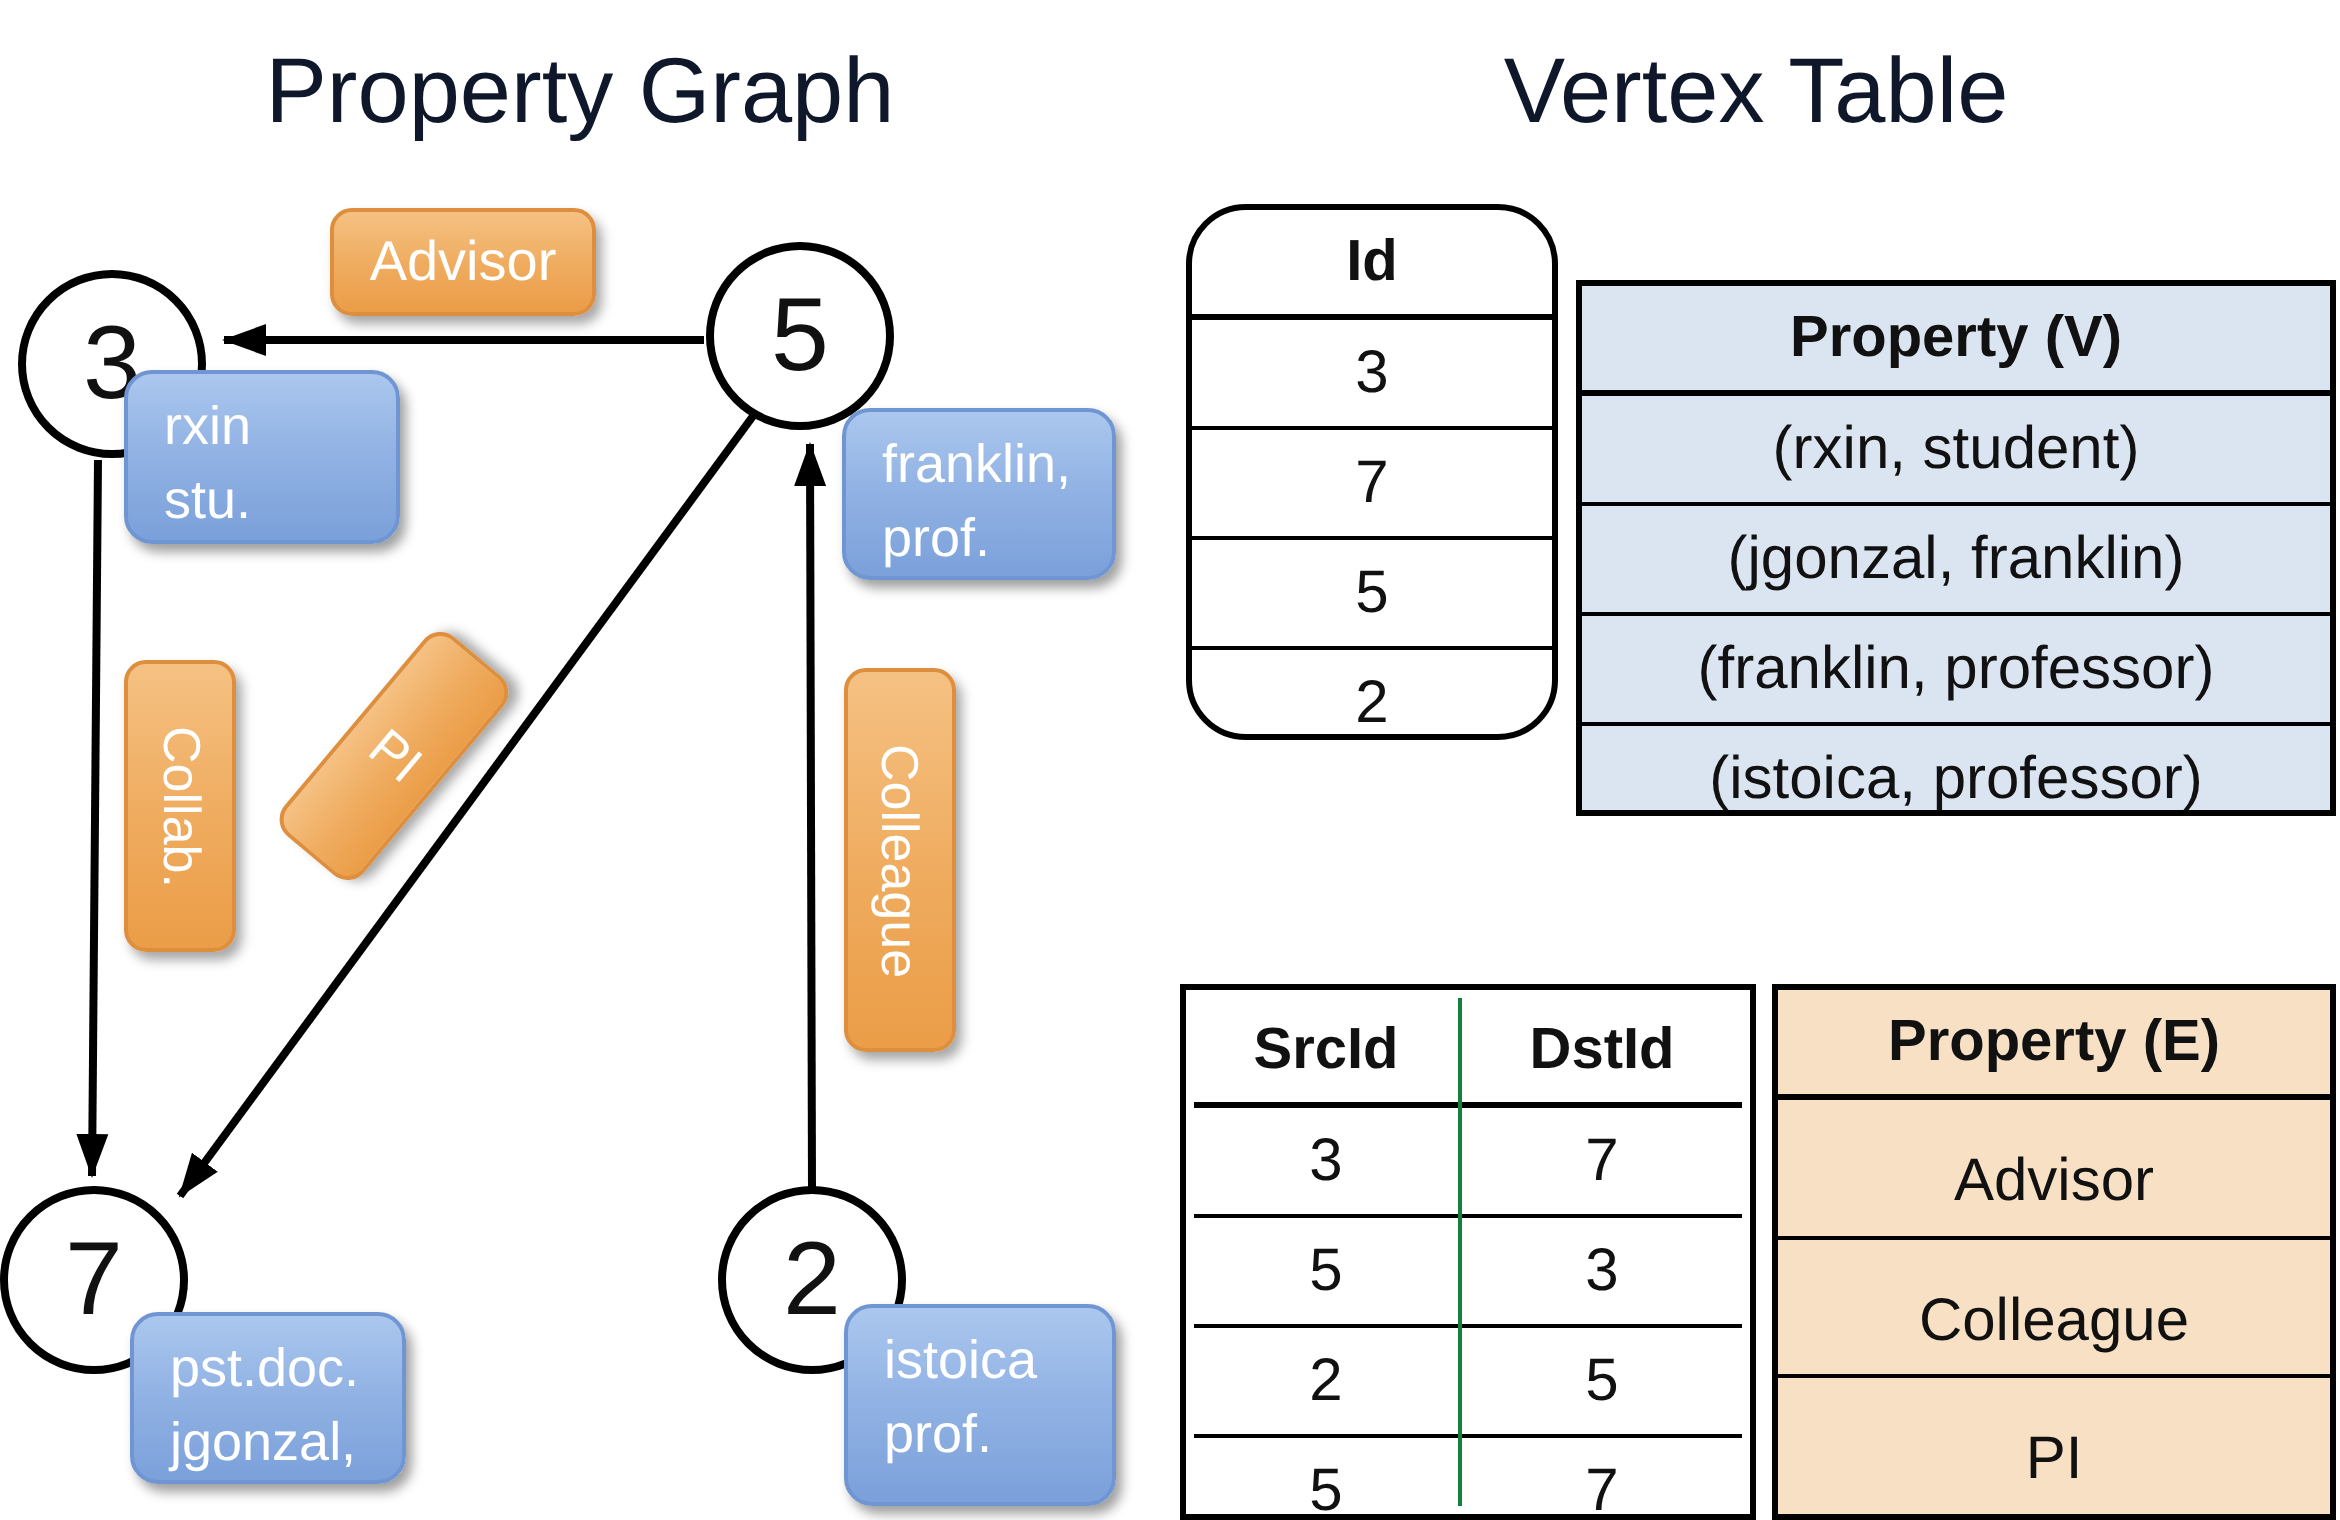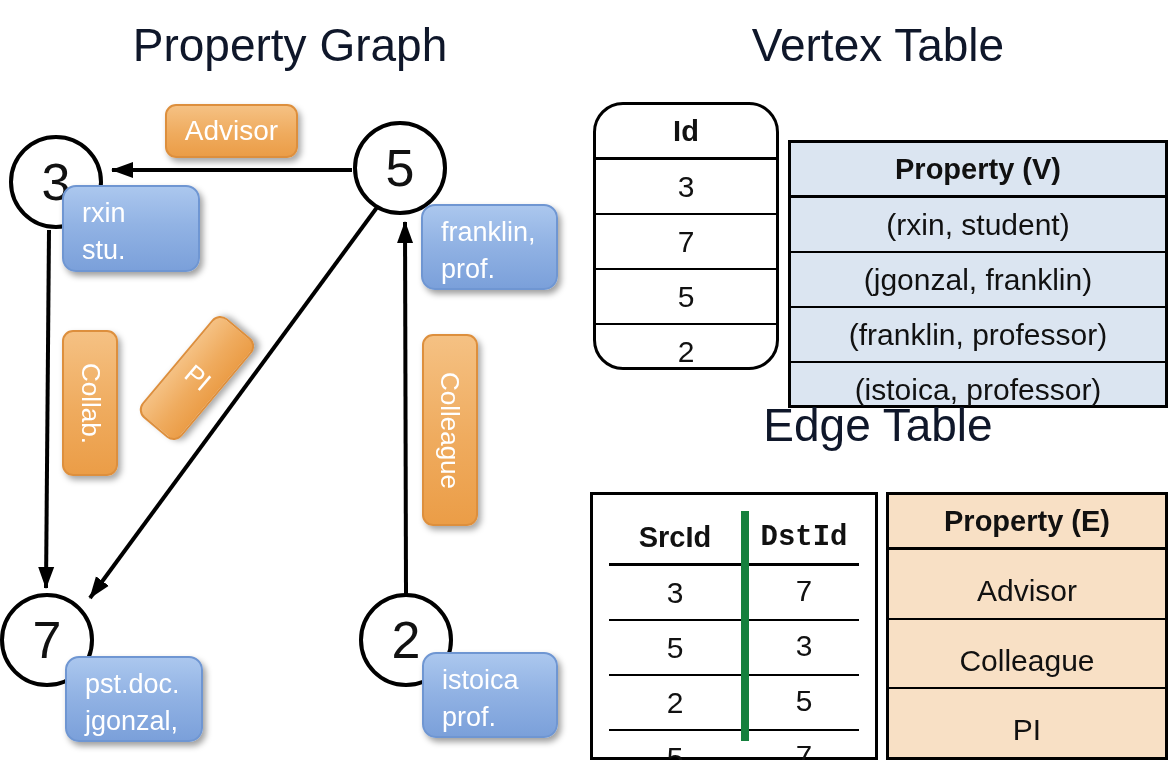--- a/index.html
+++ b/index.html
@@ -44,23 +44,23 @@
   .sub-table .hrow{
     height:52px;border-bottom:3px solid #000;display:flex;
     align-items:center;justify-content:center;
     font-size:29px;font-weight:700;flex:none;
   }
   .sub-table .drow{
     height:53px;border-bottom:2px solid #000;display:flex;
     align-items:center;justify-content:center;font-size:30px;flex:none;
   }
   .sub-table .drow:last-child{border-bottom:none;}
-  .split{display:flex;flex-direction:row;padding:16px;justify-content:space-between;}
+  .split{display:flex;flex-direction:row;padding:4px;justify-content:space-between;}
   .split .col{flex:none;display:flex;flex-direction:column;}
-  .split .col + .col{border-left:8px solid #15803d;font-family:Liberation Mono, monospace;}
+  .split .col + .col{border-left:2px solid #15803d;}
   .fill-blue{background:#dbe5f1;}
   .fill-peach{background:#f8e0c5;}
   svg{position:absolute;left:0;top:0;z-index:0;}
 </style>
 </head>
 <body>
 
 <div id="canvas">
 
   <div class="abs big-title" style="left:0;top:18px;width:580px;">Property Graph</div>
@@ -95,21 +95,21 @@
     <div>stu.</div>
   </div>
   <div class="abs vbox" style="left:421px;top:204px;width:137px;height:86px;">
     <div>franklin,</div>
     <div>prof.</div>
   </div>
   <div class="abs vbox" style="left:65px;top:656px;width:138px;height:86px;">
     <div>pst.doc.</div>
     <div>jgonzal,</div>
   </div>
-  <div class="abs vbox" style="left:422px;top:652px;width:136px;height:86px;">
+  <div class="abs vbox" style="left:422px;top:652px;width:136px;height:101px;">
     <div>istoica</div>
     <div>prof.</div>
   </div>
 
   <div class="abs ebox" style="left:165px;top:104px;width:133px;height:54px;font-size:28px;">
     <span>Advisor</span>
   </div>
   <div class="abs ebox" style="left:62px;top:330px;width:56px;height:146px;">
     <span class="vtext">Collab.</span>
   </div>
@@ -131,21 +131,20 @@
   </div>
 
   <div class="abs sub-table fill-blue" style="left:788px;top:102px;width:380px;height:268px;margin-top:38px;">
     <div class="hrow">Property (V)</div>
     <div class="drow">(rxin, student)</div>
     <div class="drow">(jgonzal, franklin)</div>
     <div class="drow">(franklin, professor)</div>
     <div class="drow">(istoica, professor)</div>
   </div>
 
-  <div class="abs big-title" style="left:588px;top:398px;width:580px;">Edge Table</div>
 
   <div class="abs sub-table split" style="left:590px;top:492px;width:288px;height:268px;">
     <div class="col" style="width:132px;">
       <div class="hrow">SrcId</div>
       <div class="drow">3</div>
       <div class="drow">5</div>
       <div class="drow">2</div>
       <div class="drow">5</div>
     </div>
     <div class="col" style="flex:1;">

